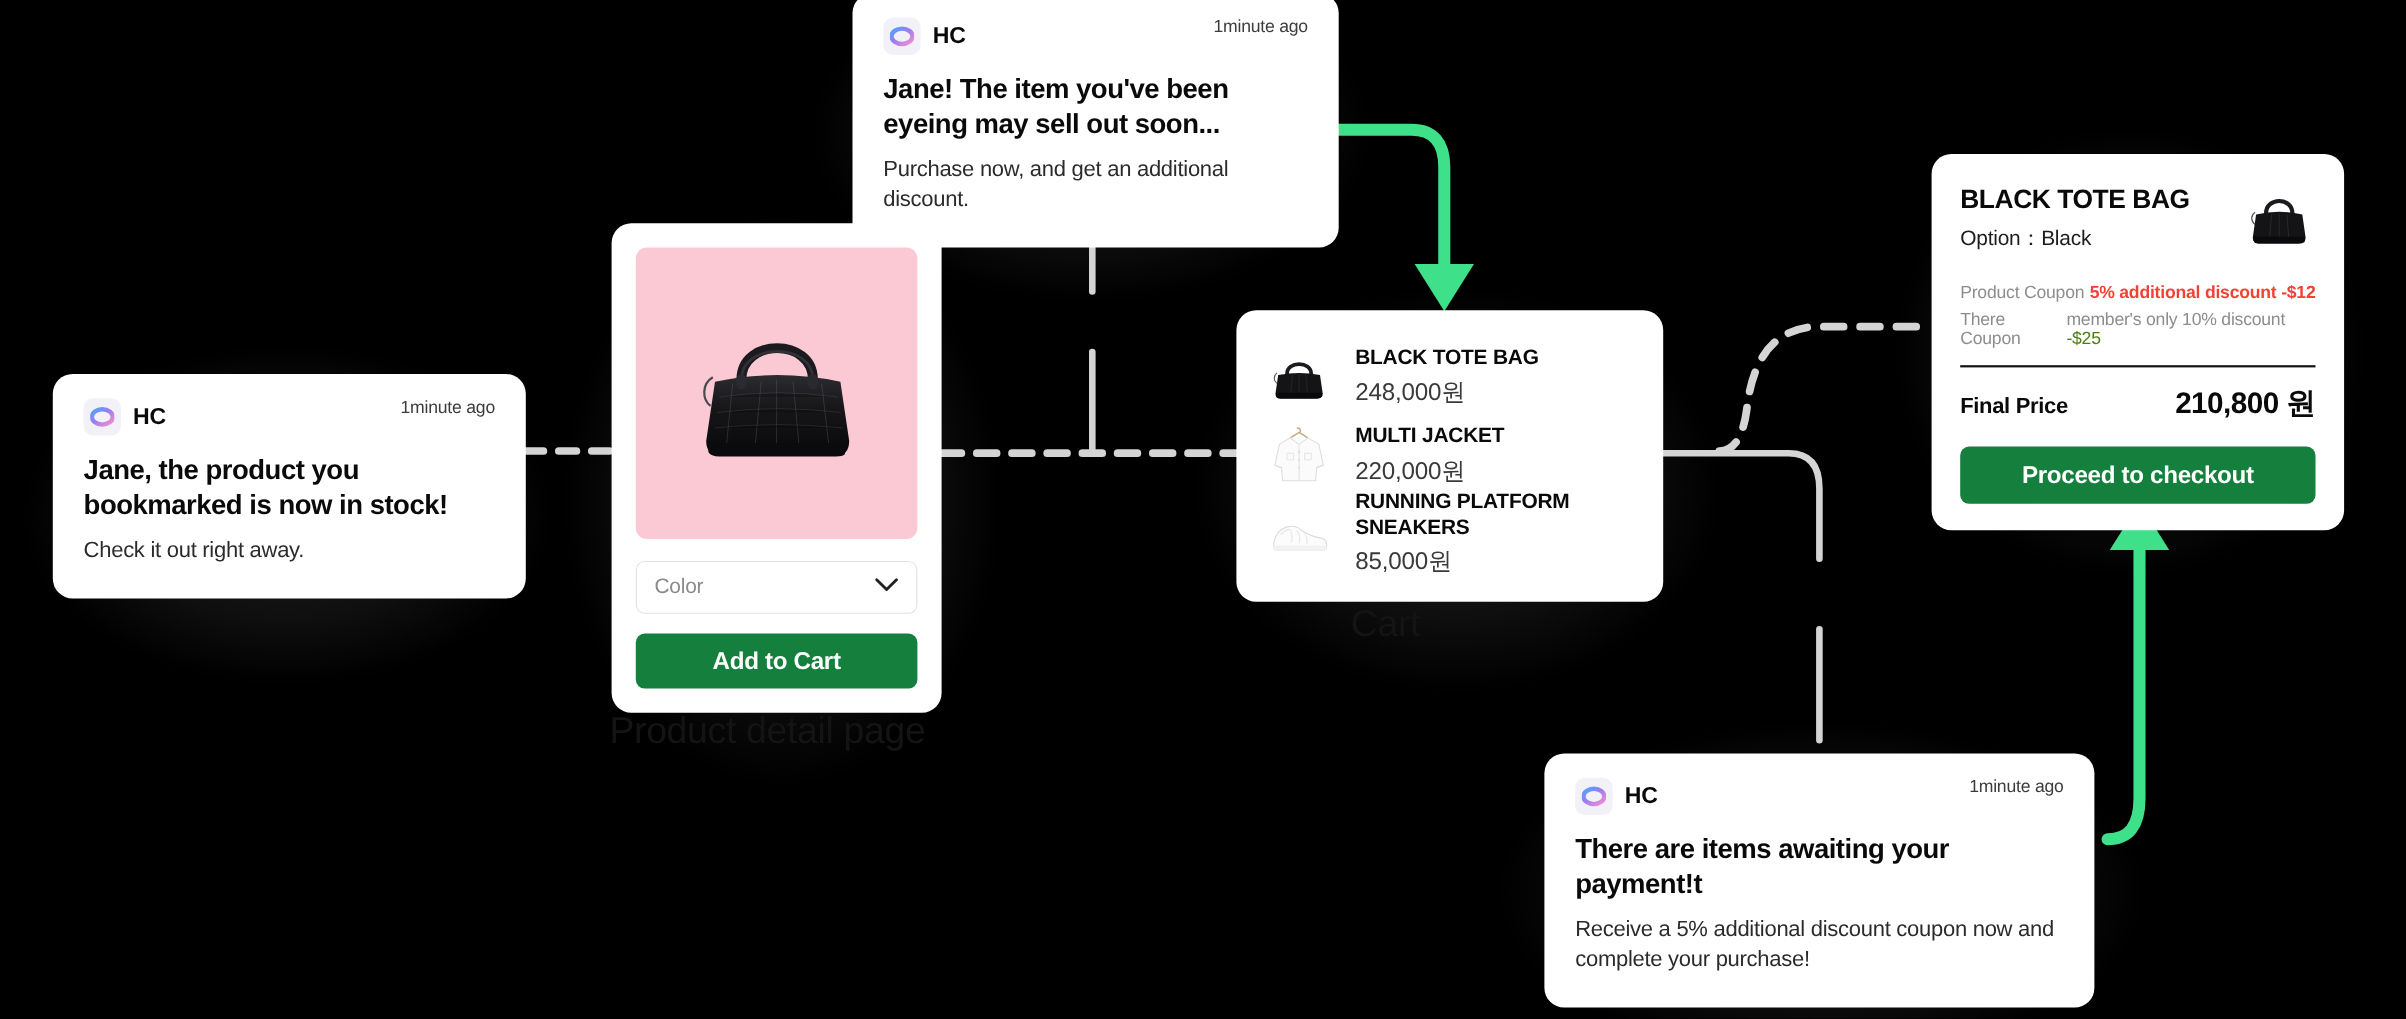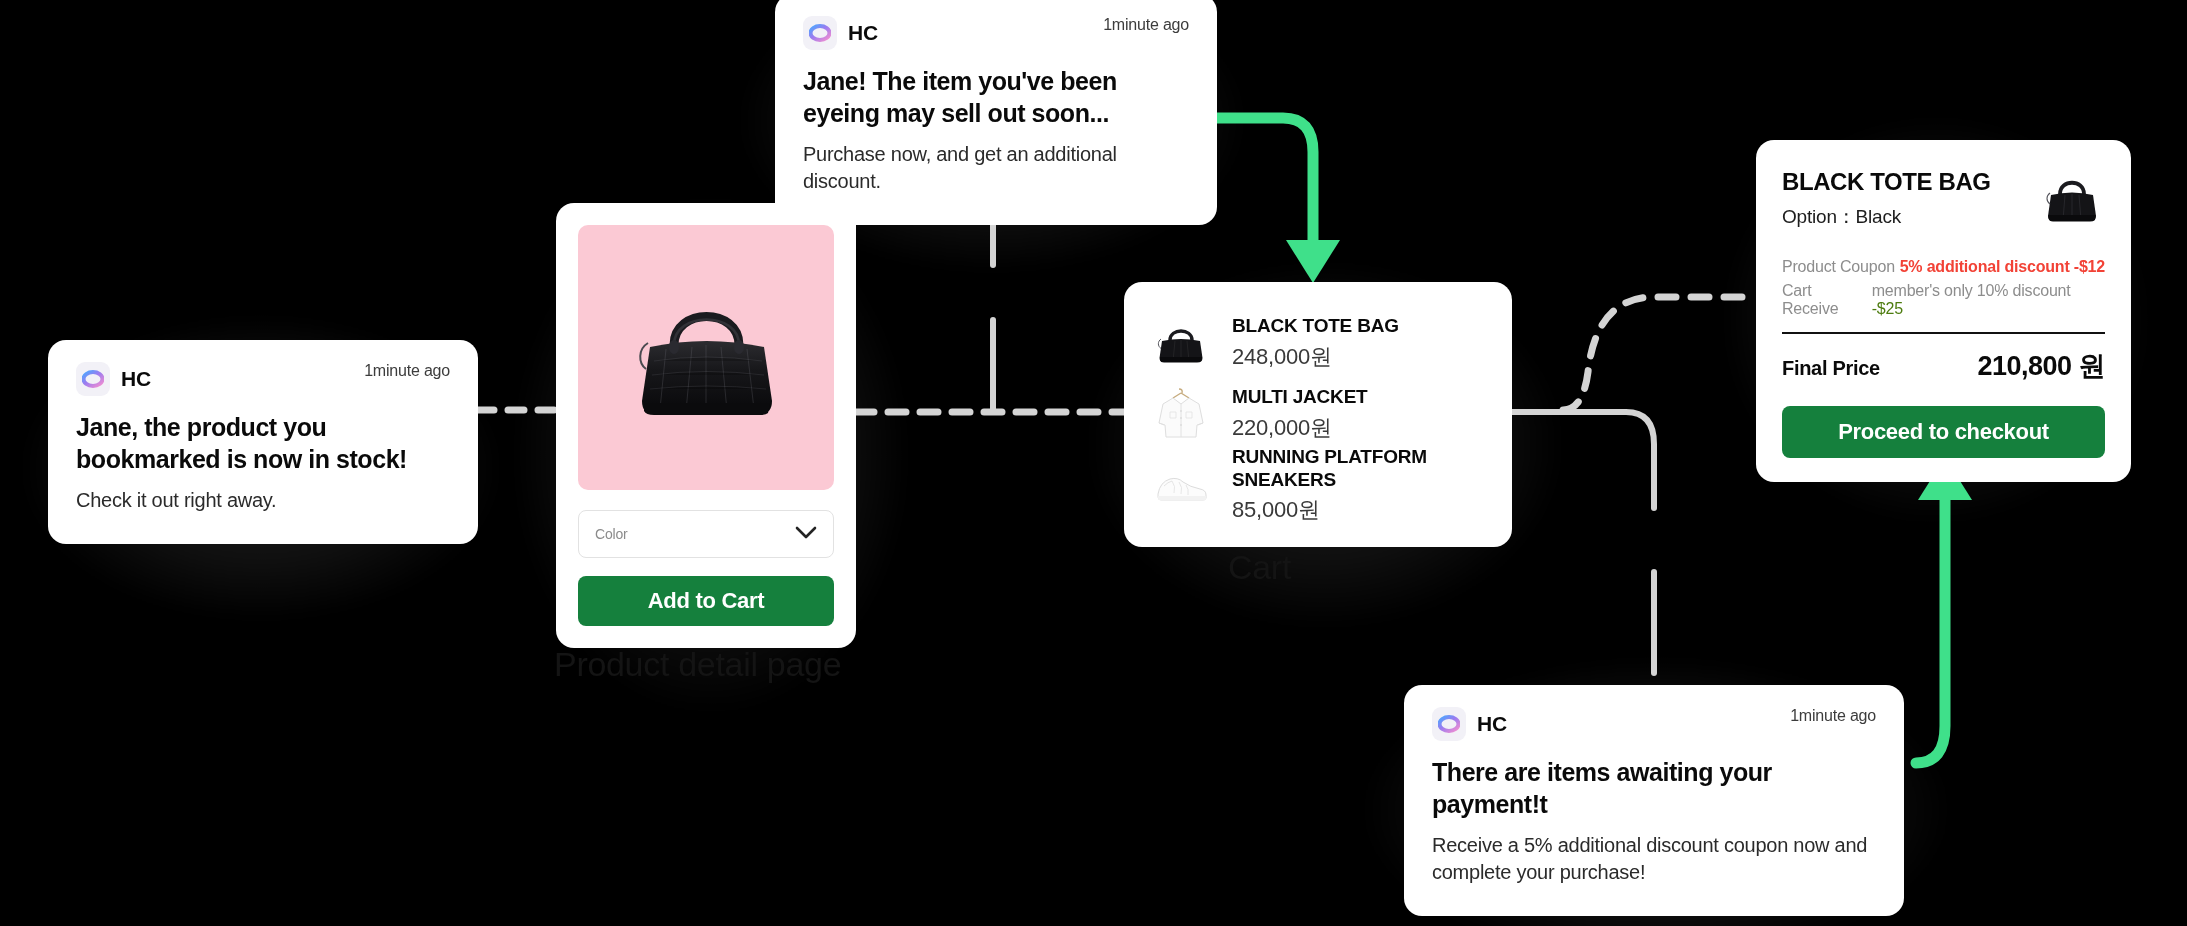--- a/index.html
+++ b/index.html
@@ -111,21 +111,21 @@
     margin-top: 20px;
     height: 48px;
     border: 1.5px solid #e2e2e2;
     border-radius: 8px;
     display: flex;
     align-items: center;
     justify-content: space-between;
     padding: 0 16px;
   }
   .select-value {
-    font-size: 14px;
+    font-size: 19px;
     color: #8b8b8b;
     letter-spacing: -0.2px;
   }
   .cta-button {
     margin-top: 18px;
     height: 50px;
     background: #15803d;
     border-radius: 8px;
     display: flex;
     align-items: center;
@@ -441,21 +441,21 @@
 
     <div class="coupon-rows">
       <div class="coupon-row">
         <span class="coupon-label">Product Coupon</span>
         <span class="coupon-val red">
           <span>5% additional discount</span>
           <span>-$12</span>
         </span>
       </div>
       <div class="coupon-row">
-        <span class="coupon-label">Cart Receive</span>
+        <span class="coupon-label">There Coupon</span>
         <span class="coupon-val gray">
           <span>member's only 10% discount</span>
           <b>-$25</b>
         </span>
       </div>
     </div>
 
     <div class="co-divider"></div>
 
     <div class="final-row">

